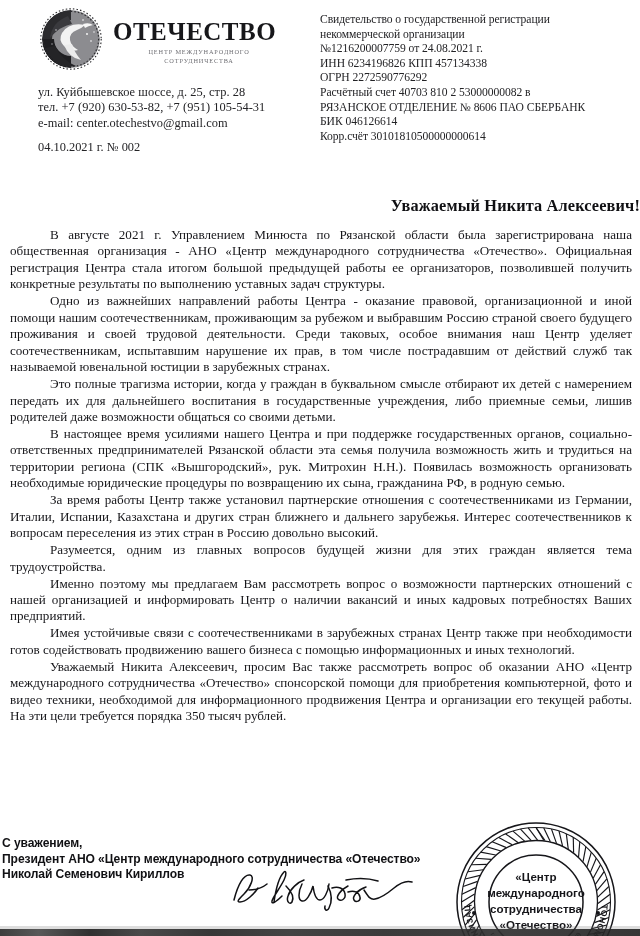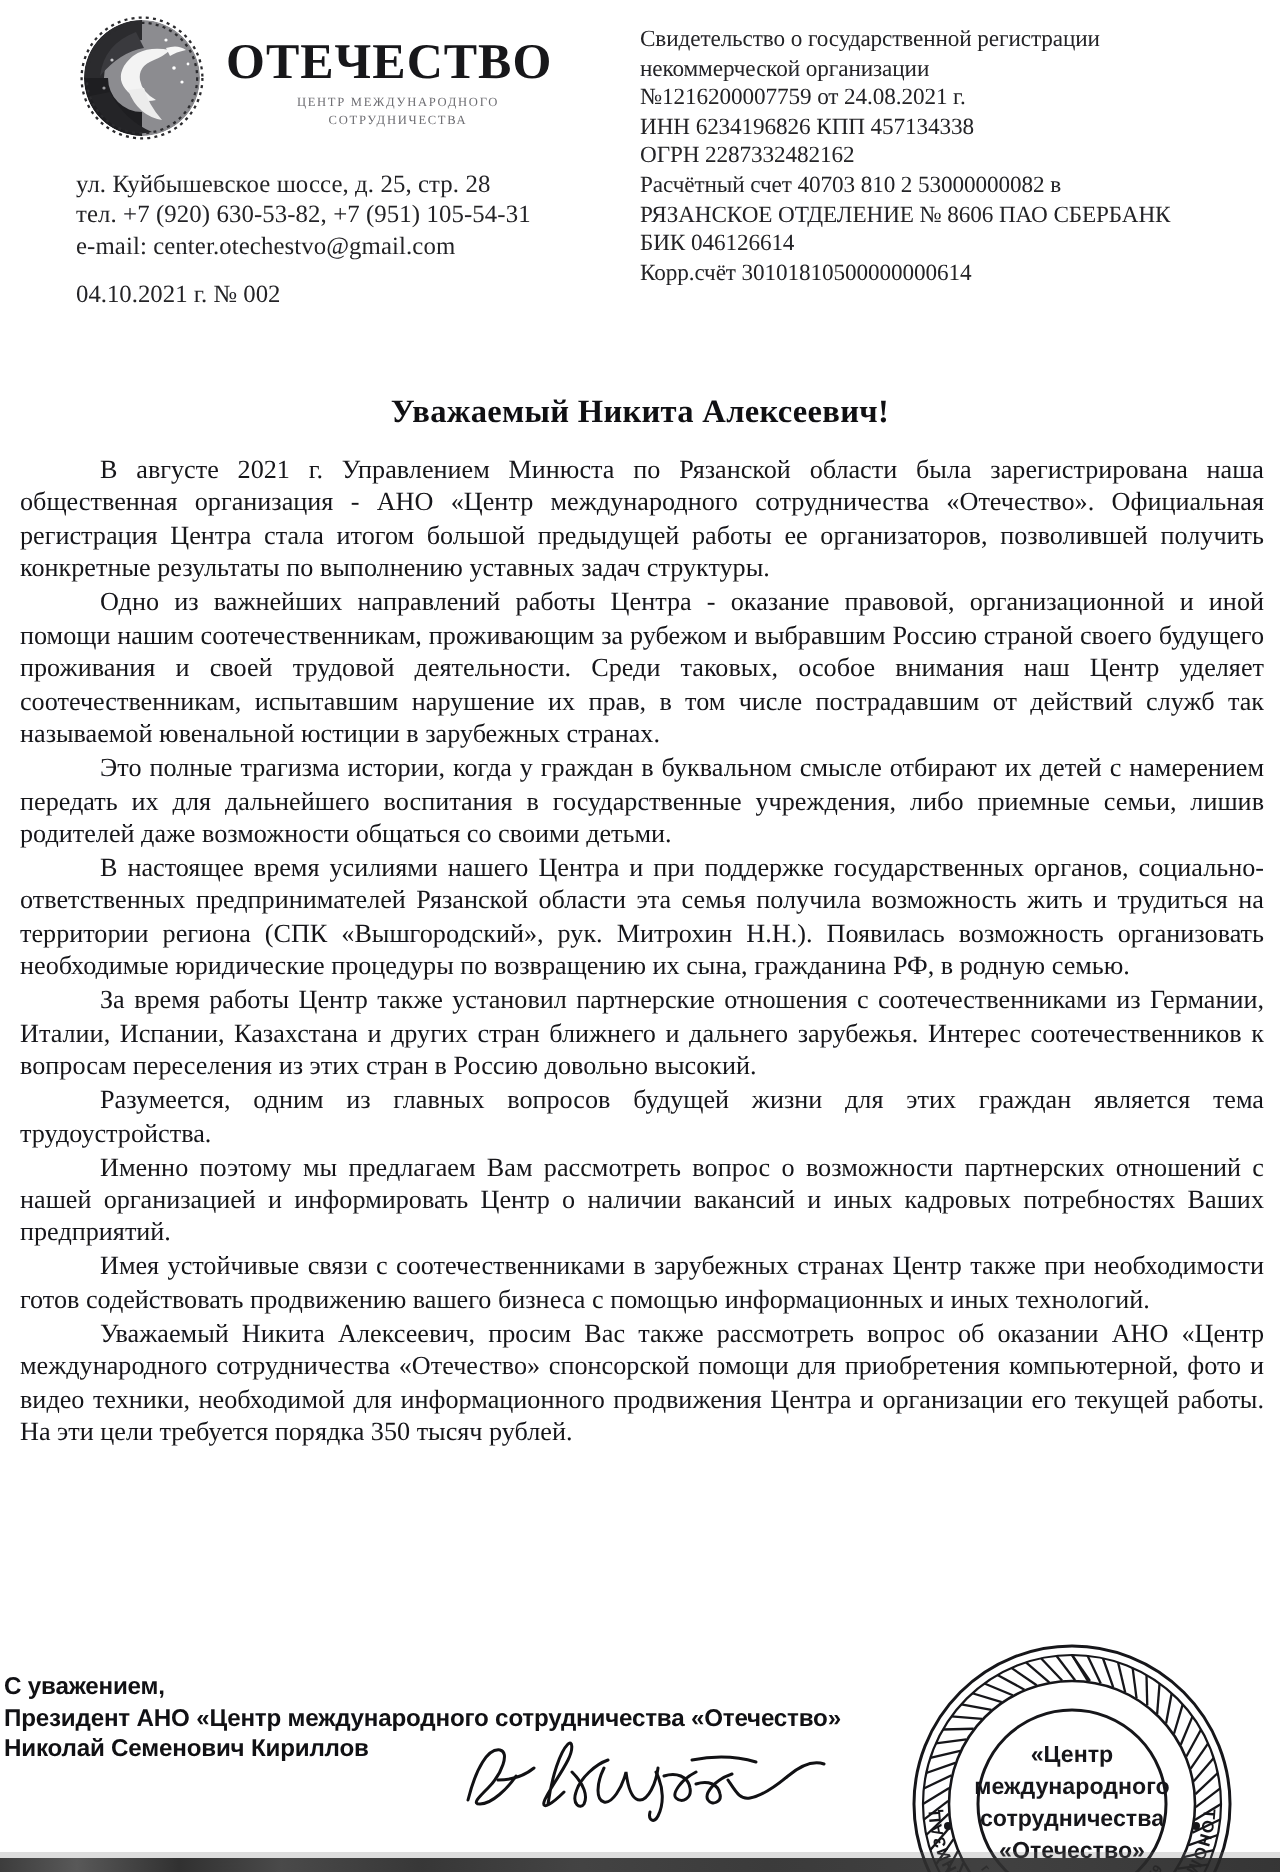--- a/index.html
+++ b/index.html
@@ -105,21 +105,21 @@
   }
 
   .lh-right div { white-space: nowrap; }
 
   
   .salutation {
     position: absolute;
     top: 196px;
     left: 0;
     width: 640px;
-    text-align: center;
+    text-align: right;
     font-size: 16.3px;
     font-weight: 700;
     letter-spacing: 0.15px;
     color: #101013;
   }
 
   
   .body-text {
     position: absolute;
     top: 227px;
@@ -251,21 +251,21 @@
       </div>
 
       <div class="doc-ref">04.10.2021 г. № 002</div>
     </div>
 
     <div class="lh-right">
       <div>Свидетельство о государственной регистрации</div>
       <div>некоммерческой организации</div>
       <div>№1216200007759 от 24.08.2021 г.</div>
       <div>ИНН 6234196826 КПП 457134338</div>
-      <div>ОГРН 2287332482162</div>
+      <div>ОГРН 2272590776292</div>
       <div>Расчётный счет 40703 810 2 53000000082 в</div>
       <div>РЯЗАНСКОЕ ОТДЕЛЕНИЕ № 8606 ПАО СБЕРБАНК</div>
       <div>БИК 046126614</div>
       <div>Корр.счёт 30101810500000000614</div>
     </div>
   </div>
 
   <div class="salutation">Уважаемый Никита Алексеевич!</div>
 
   <div class="body-text">

